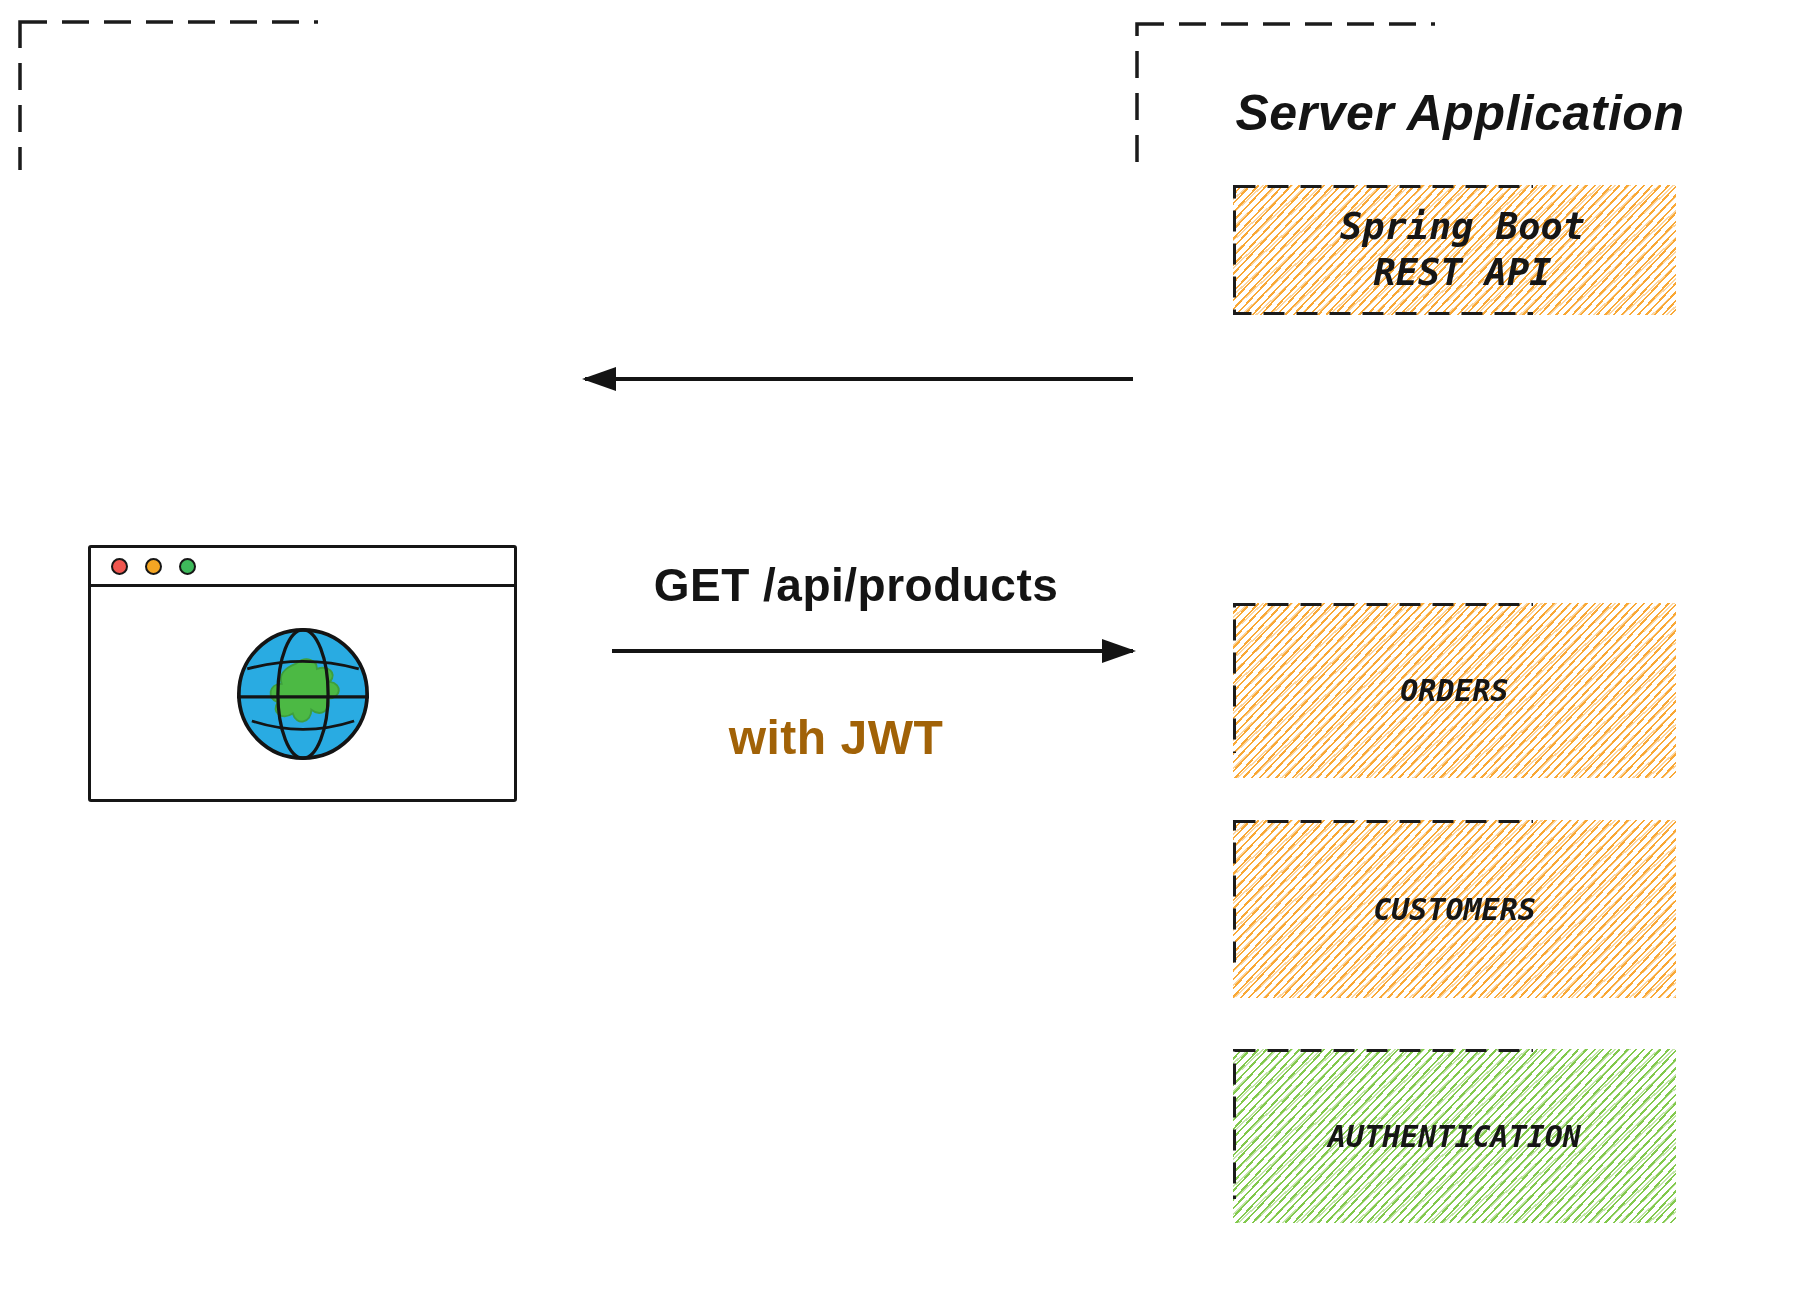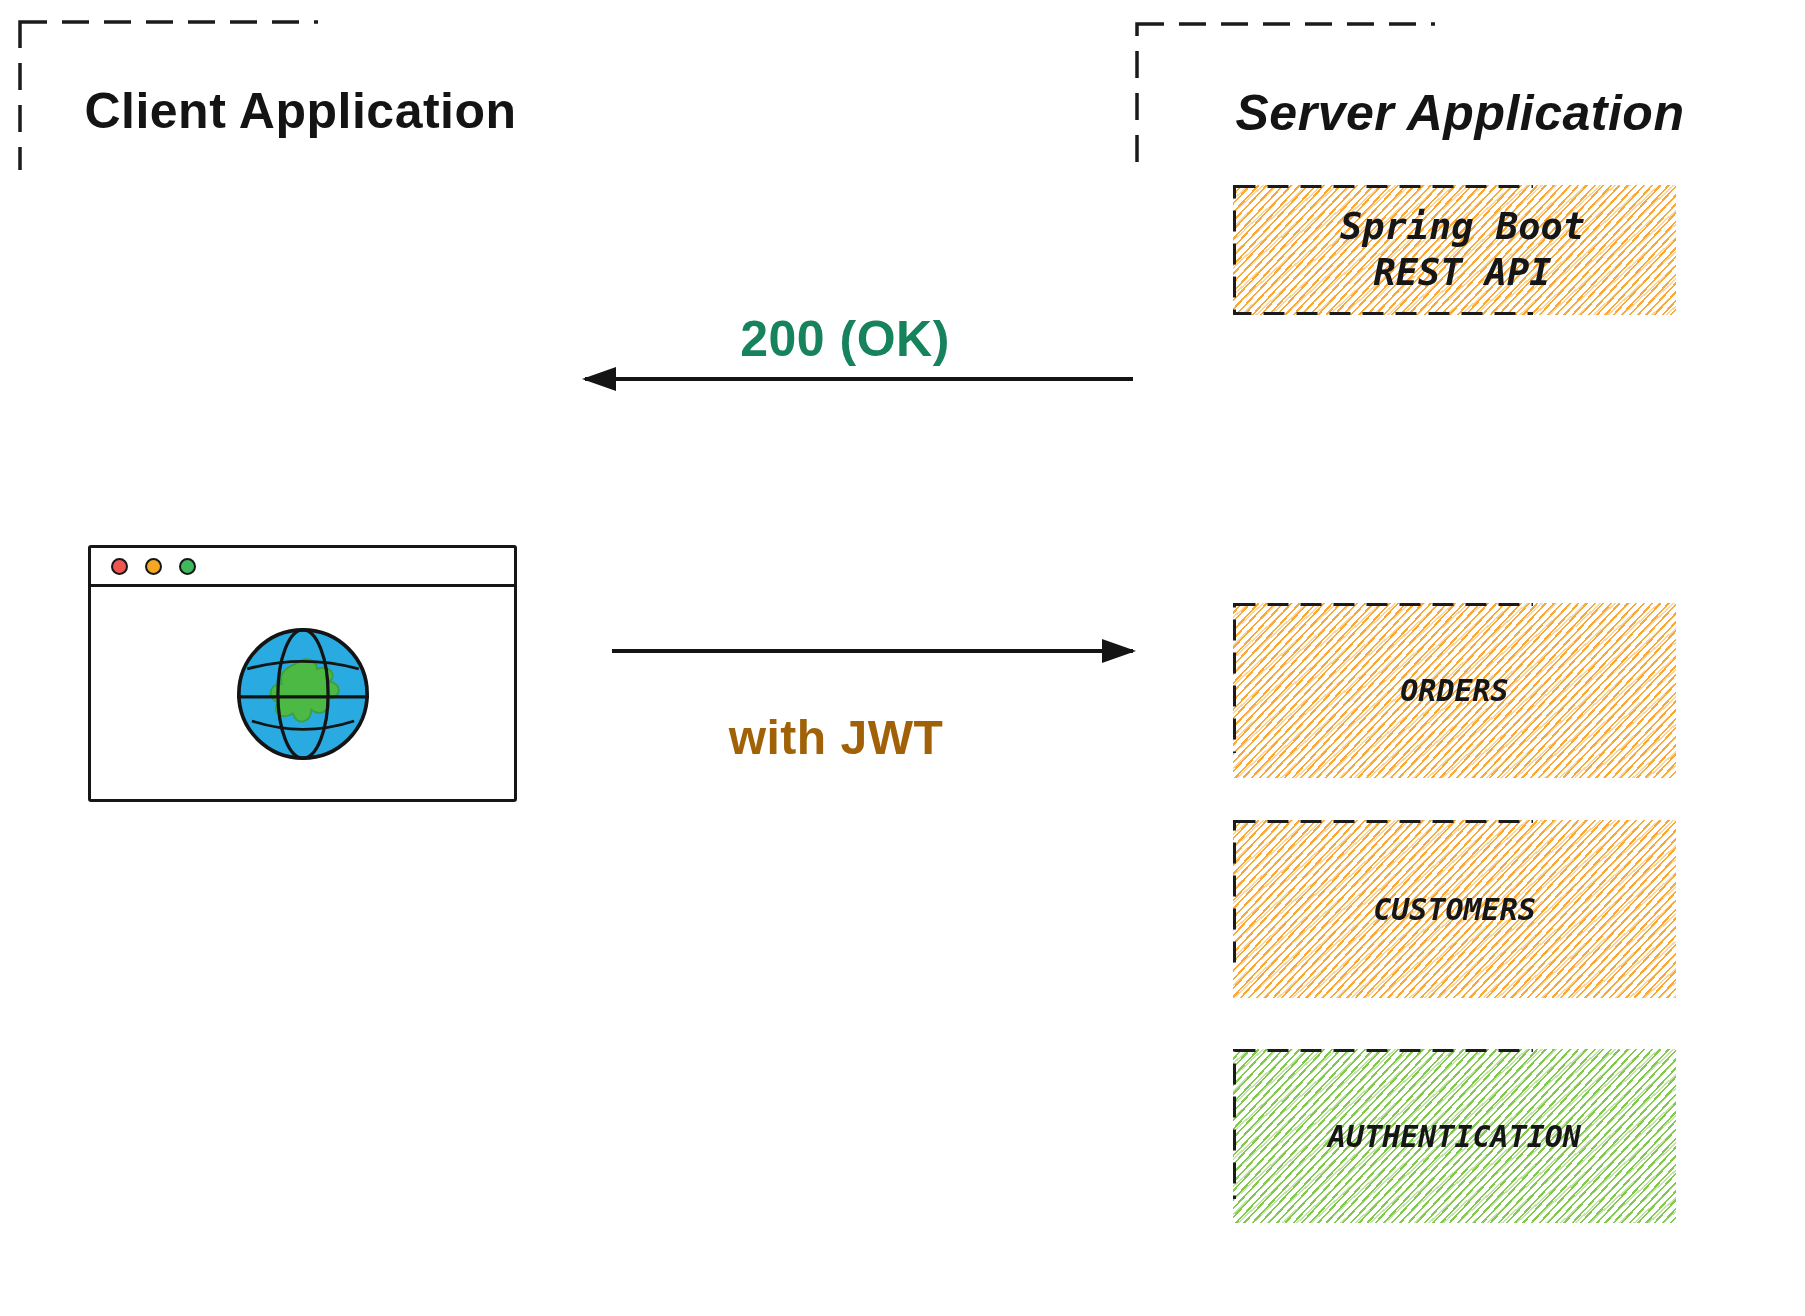--- a/index.html
+++ b/index.html
@@ -67,21 +67,20 @@
 </style>
 </head>
 <body>
 
 <div class="canvas">
 
   <section class="box box-client">
     <svg class="dash outer-dash">
       <rect x="2" y="2" width="561" height="1258"></rect>
     </svg>
-    <div class="section-title hand">Client Application</div>
 
     <div class="browser">
       <div class="titlebar">
         <span class="dot dot-red"></span>
         <span class="dot dot-yellow"></span>
         <span class="dot dot-green"></span>
       </div>
       <div class="viewport">
         <svg width="158" height="158" viewBox="0 0 170 170">
           <circle cx="85" cy="85" r="69" fill="#29ABE2" stroke="#141414" stroke-width="4"></circle>
@@ -128,24 +127,24 @@
     </div>
 
     <div class="module m-customers hatch-orange">
       <svg class="dash inner-dash">
         <rect x="1.5" y="1.5" width="440" height="175"></rect>
       </svg>
       <div class="label">CUSTOMERS</div>
     </div>
   </section>
 
-  <div class="msg-label lbl-response hand">200 (OK)</div>
   <div class="arrow arrow-response">
     <i class="head head-left"></i>
   </div>
 
+  <div class="msg-label lbl-request hand">GET /api/products</div>
   <div class="arrow arrow-request">
     <i class="head head-right"></i>
   </div>
 
   <div class="msg-label lbl-note hand">with JWT</div>
 
 </div>
 
 </body></html>

